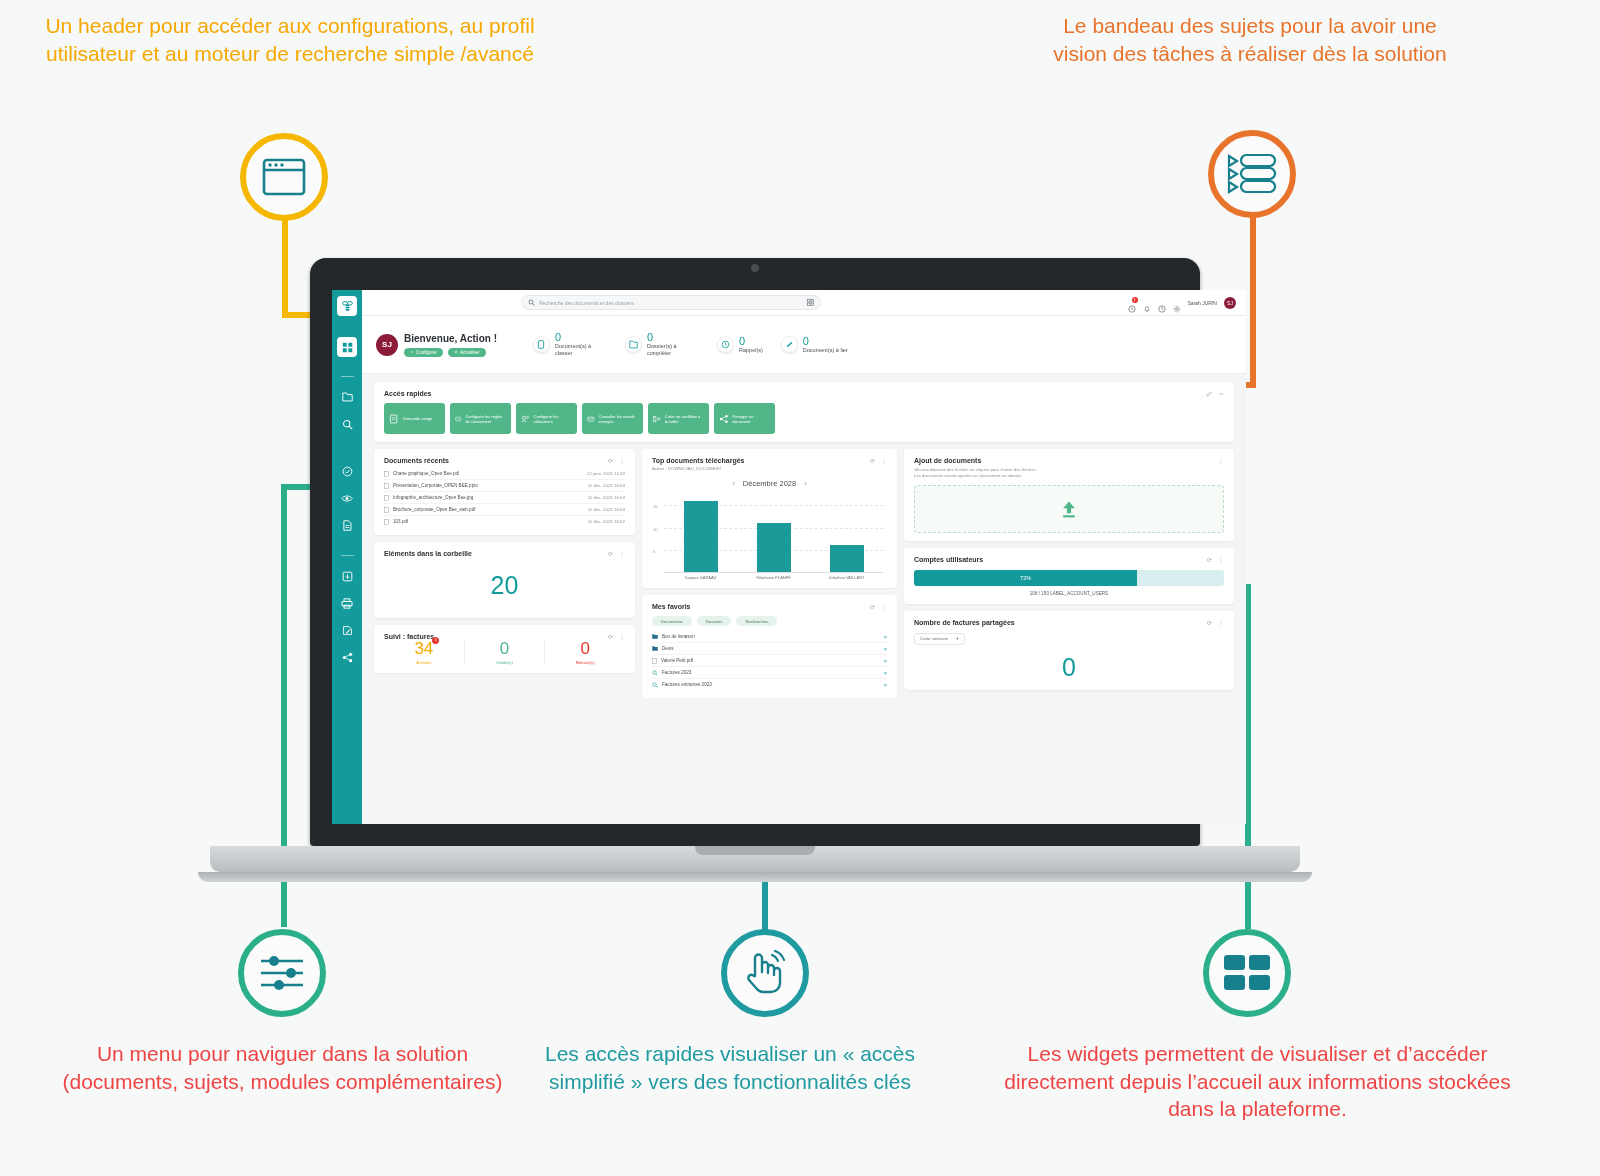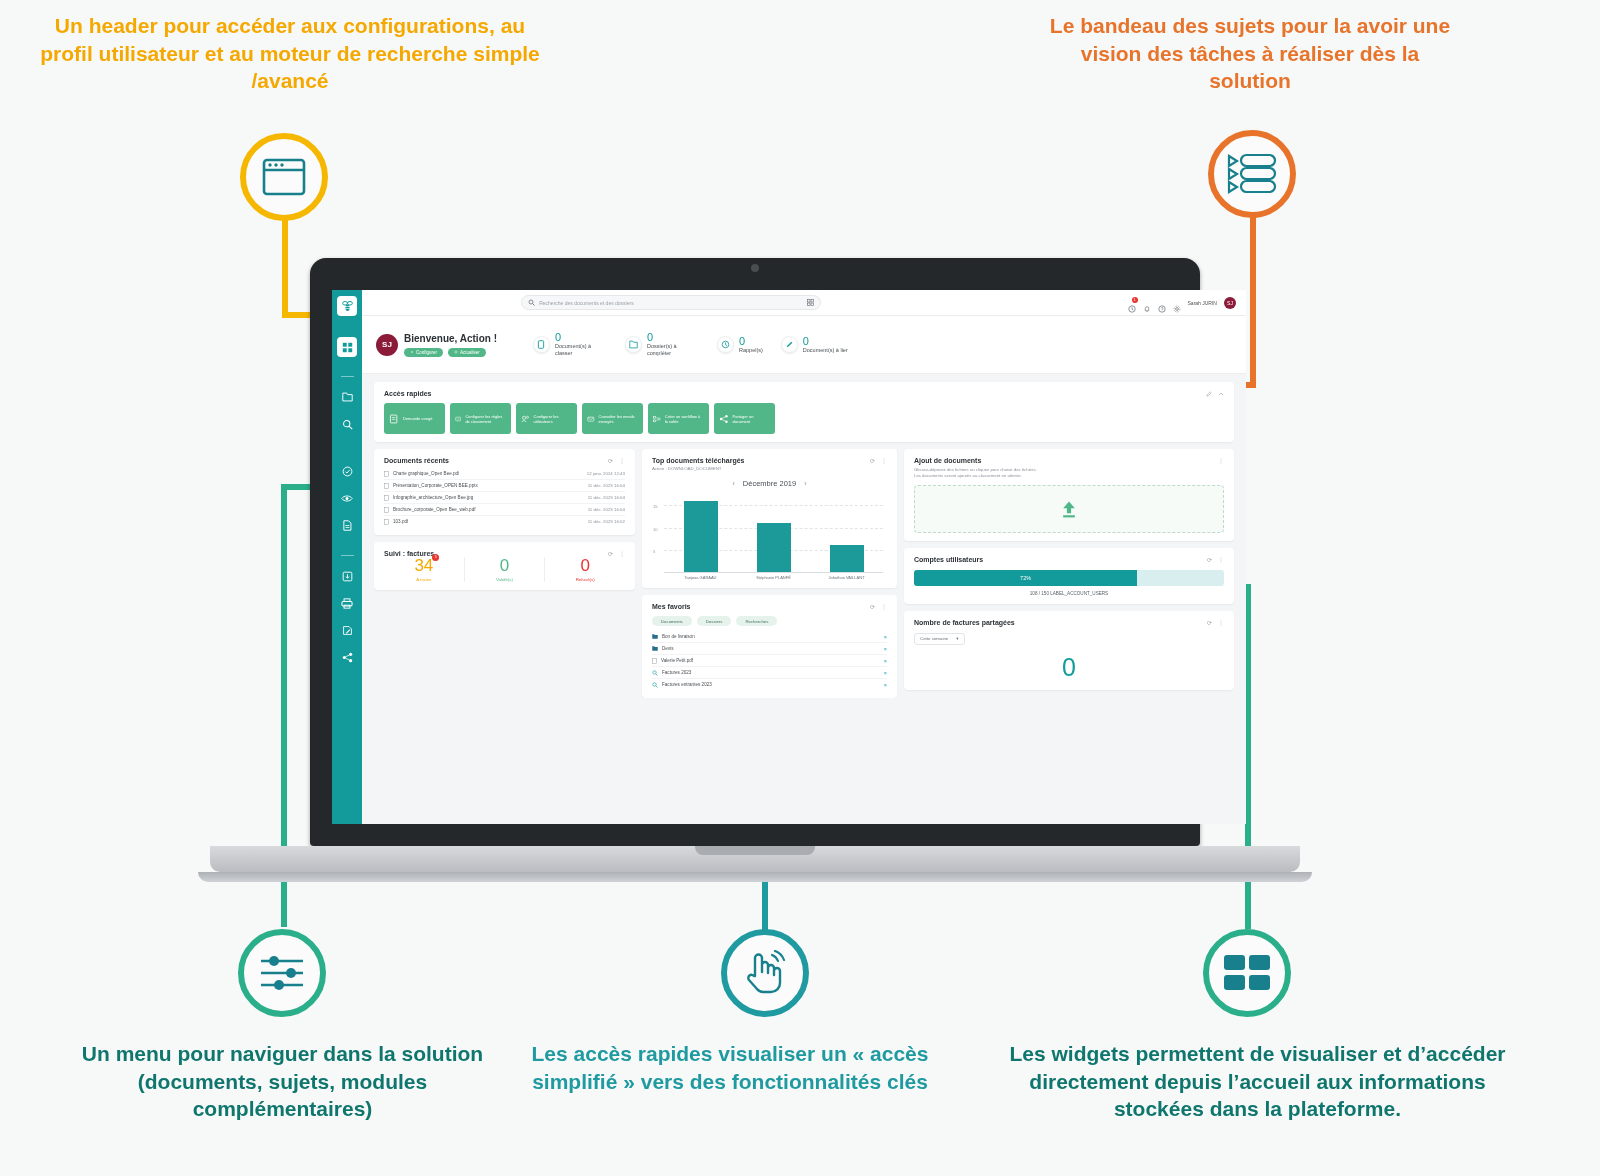--- a/index.html
+++ b/index.html
@@ -5,24 +5,24 @@
   * { box-sizing: border-box; margin: 0; padding: 0; }
   body {
     width: 1600px; height: 1176px;
     background: #f7f8f8;
     font-family: "Liberation Sans", sans-serif;
     position: relative;
     overflow: hidden;
   }
 
   
-  .callout { position: absolute; text-align: center; font-weight: bold; line-height: 1.32; }
+  .callout { position: absolute; text-align: center; font-weight: normal; line-height: 1.32; }
   .callout.yellow { color: #F5A800; font-size: 21px; }
   .callout.orange { color: #E8742B; font-size: 21px; }
-  .callout.teal   { color: #0f766e; font-size: 21px; }
+  .callout.teal   { color: #ef4444; font-size: 21px; }
   .callout.teal2  { color: #1F9AA0; font-size: 21px; }
 
   
   .badge {
     position: absolute; border-radius: 50%;
     background: #fbfbfb; display: flex;
     align-items: center; justify-content: center;
   }
   .badge.yellow { border: 6px solid #F5B700; }
   .badge.orange { border: 6px solid #E8742B; }
@@ -571,20 +571,30 @@
                     <div class="doc-row" style="border-bottom:none;">
                       <svg width="5" height="6" viewBox="0 0 10 12">
                           <rect x="1" y="1" width="8" height="10" fill="none" stroke="#9aa0a6" stroke-width="1"></rect>
                         </svg>
                       <span class="doc-name">103.pdf</span>
                       <span class="doc-date">11 déc. 2023 16:02</span>
                     </div>
                   </div>
                 </div>
 
+                <div class="card">
+                  <div class="card-h">
+                    <span class="card-t">Eléments dans la corbeille</span>
+                    <span class="card-acts">
+                      <span>⟳</span>
+                      <span>⋮</span>
+                    </span>
+                  </div>
+                  <div class="big-num">20</div>
+                </div>
 
                 <div class="card">
                   <div class="card-h">
                     <span class="card-t">Suivi : factures</span>
                     <span class="card-acts">
                       <span>⟳</span>
                       <span>⋮</span>
                     </span>
                   </div>
                   <div class="inv">
@@ -612,21 +622,21 @@
                   <div class="card-h">
                     <span class="card-t">Top documents téléchargés</span>
                     <span class="card-acts">
                       <span>⟳</span>
                       <span>⋮</span>
                     </span>
                   </div>
                   <div class="chart-sub">Action : DOWNLOAD_DOCUMENT</div>
                   <div class="chart-nav">
                     <span class="a">‹</span>
-                    <span class="m">Décembre 2019</span>
+                    <span class="m">Décembre 2028</span>
                     <span class="a">›</span>
                   </div>
                   <div class="plot">
                     <div class="grid-l" style="top:16.7%;">
                         <span class="ytick">15</span>
                       </div>
                     <div class="grid-l" style="top:44.4%;">
                         <span class="ytick">10</span>
                       </div>
                     <div class="grid-l" style="top:72.2%;">

